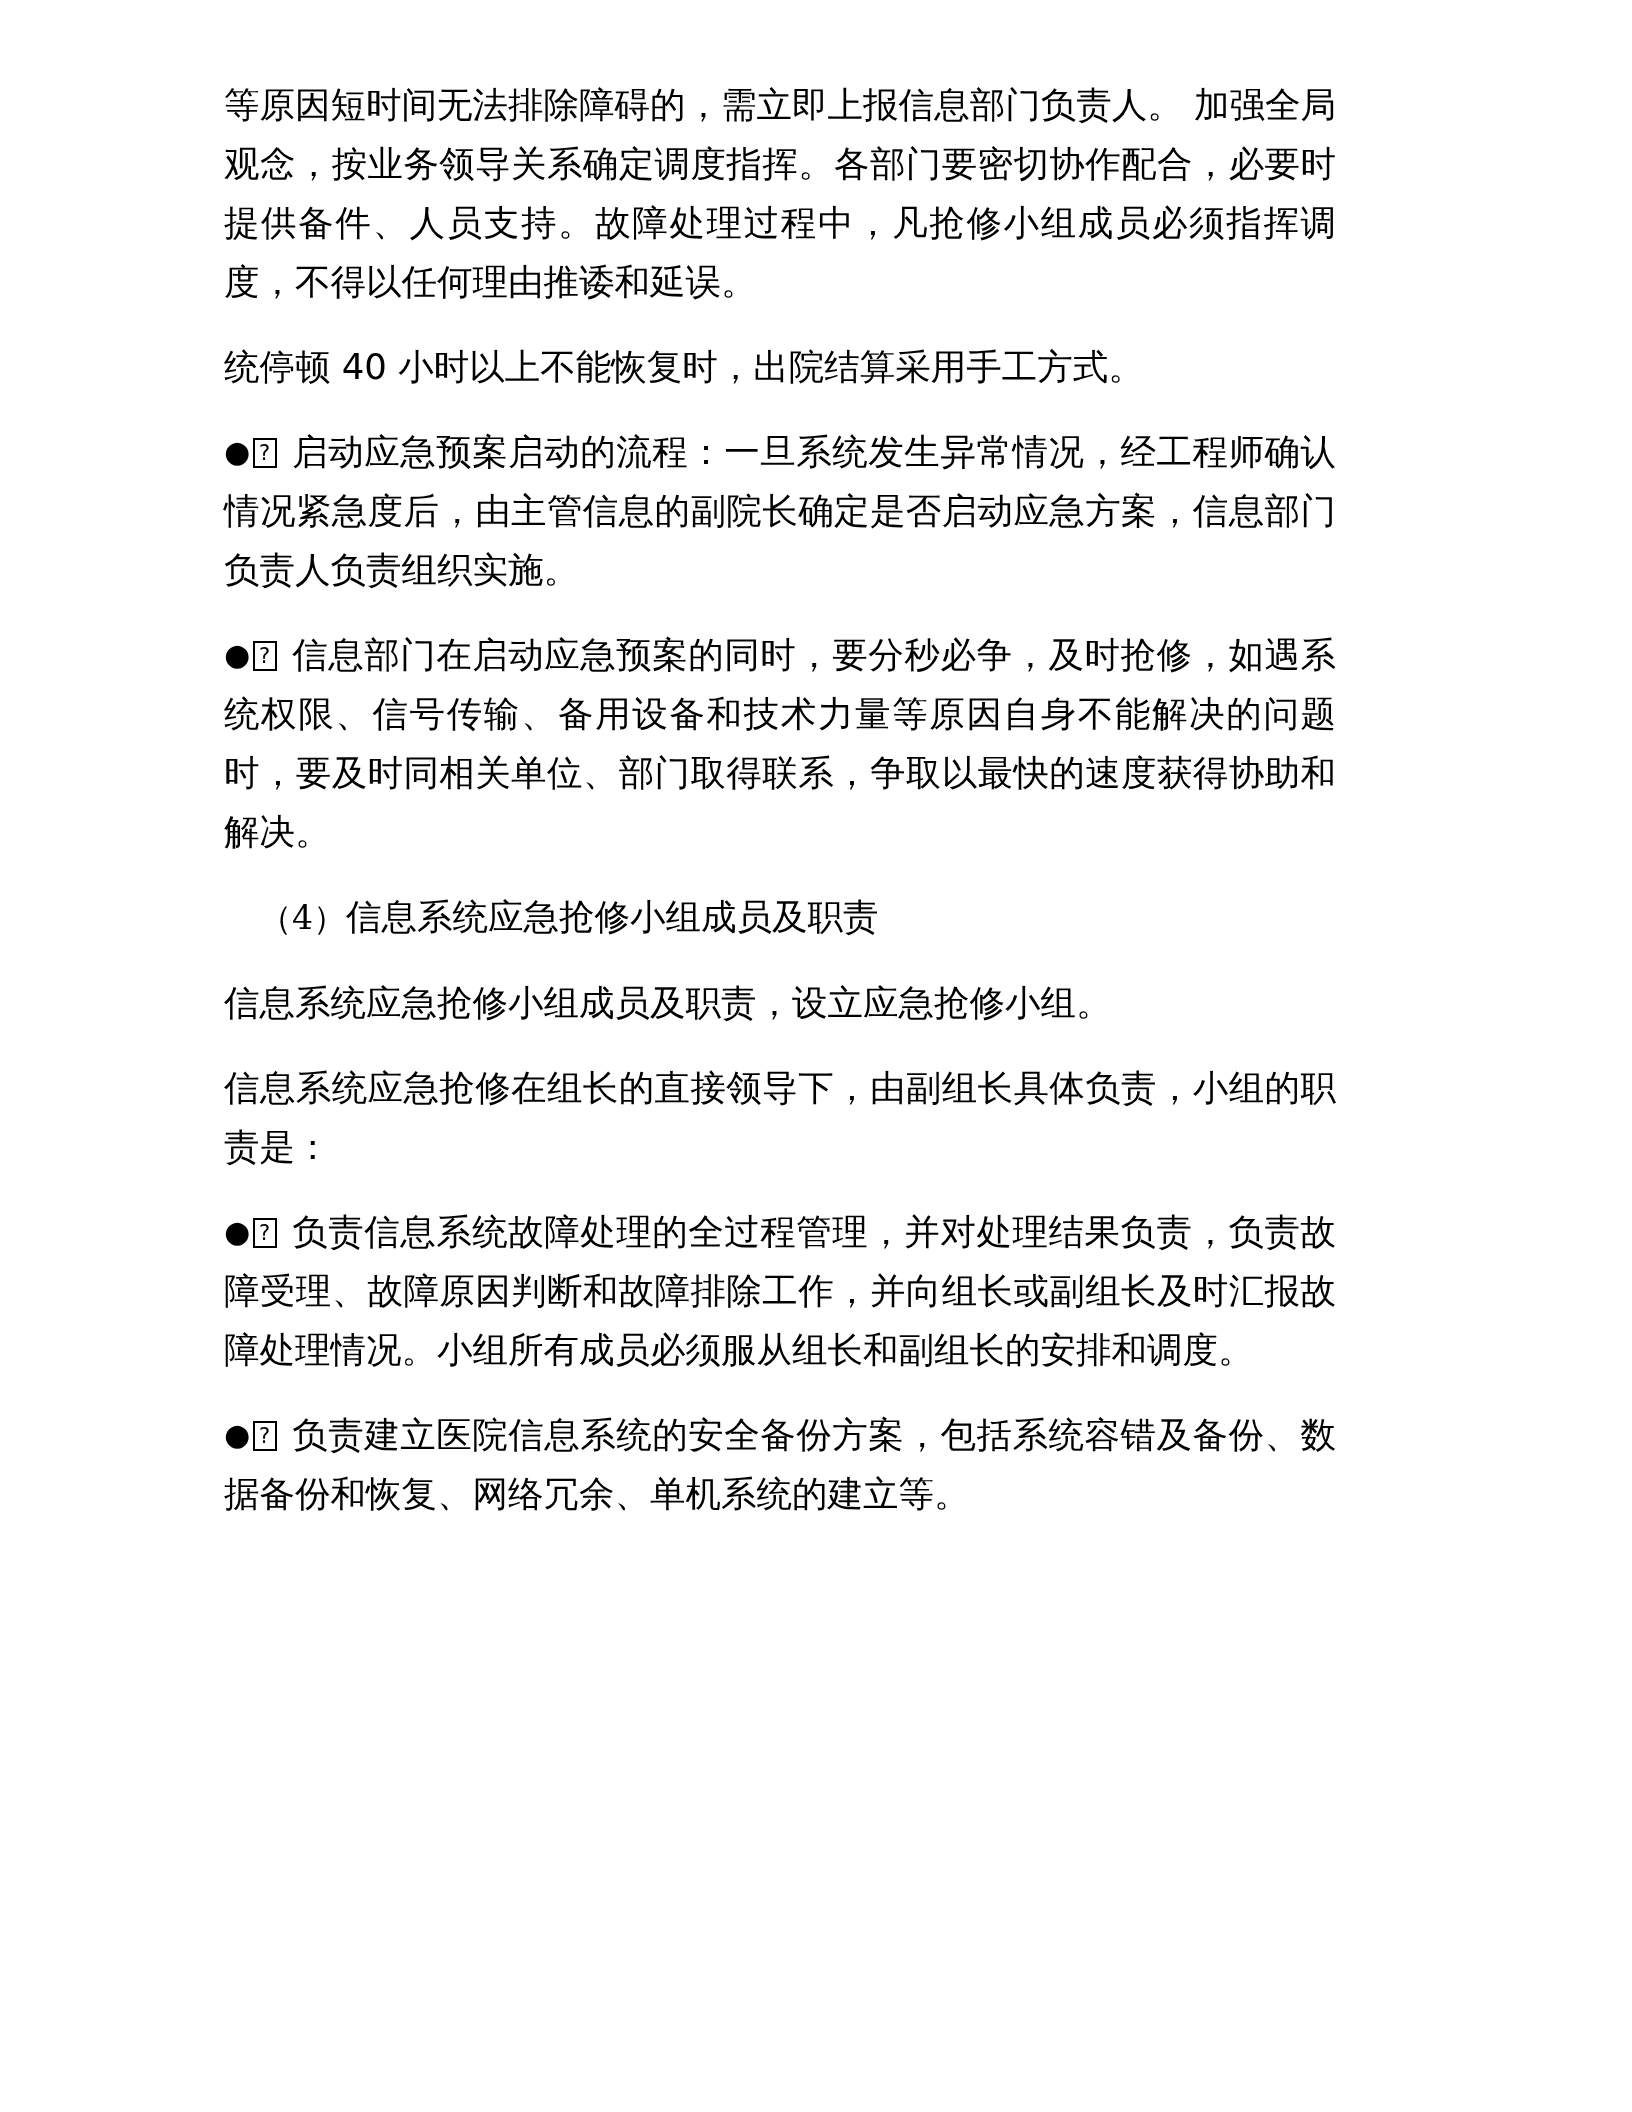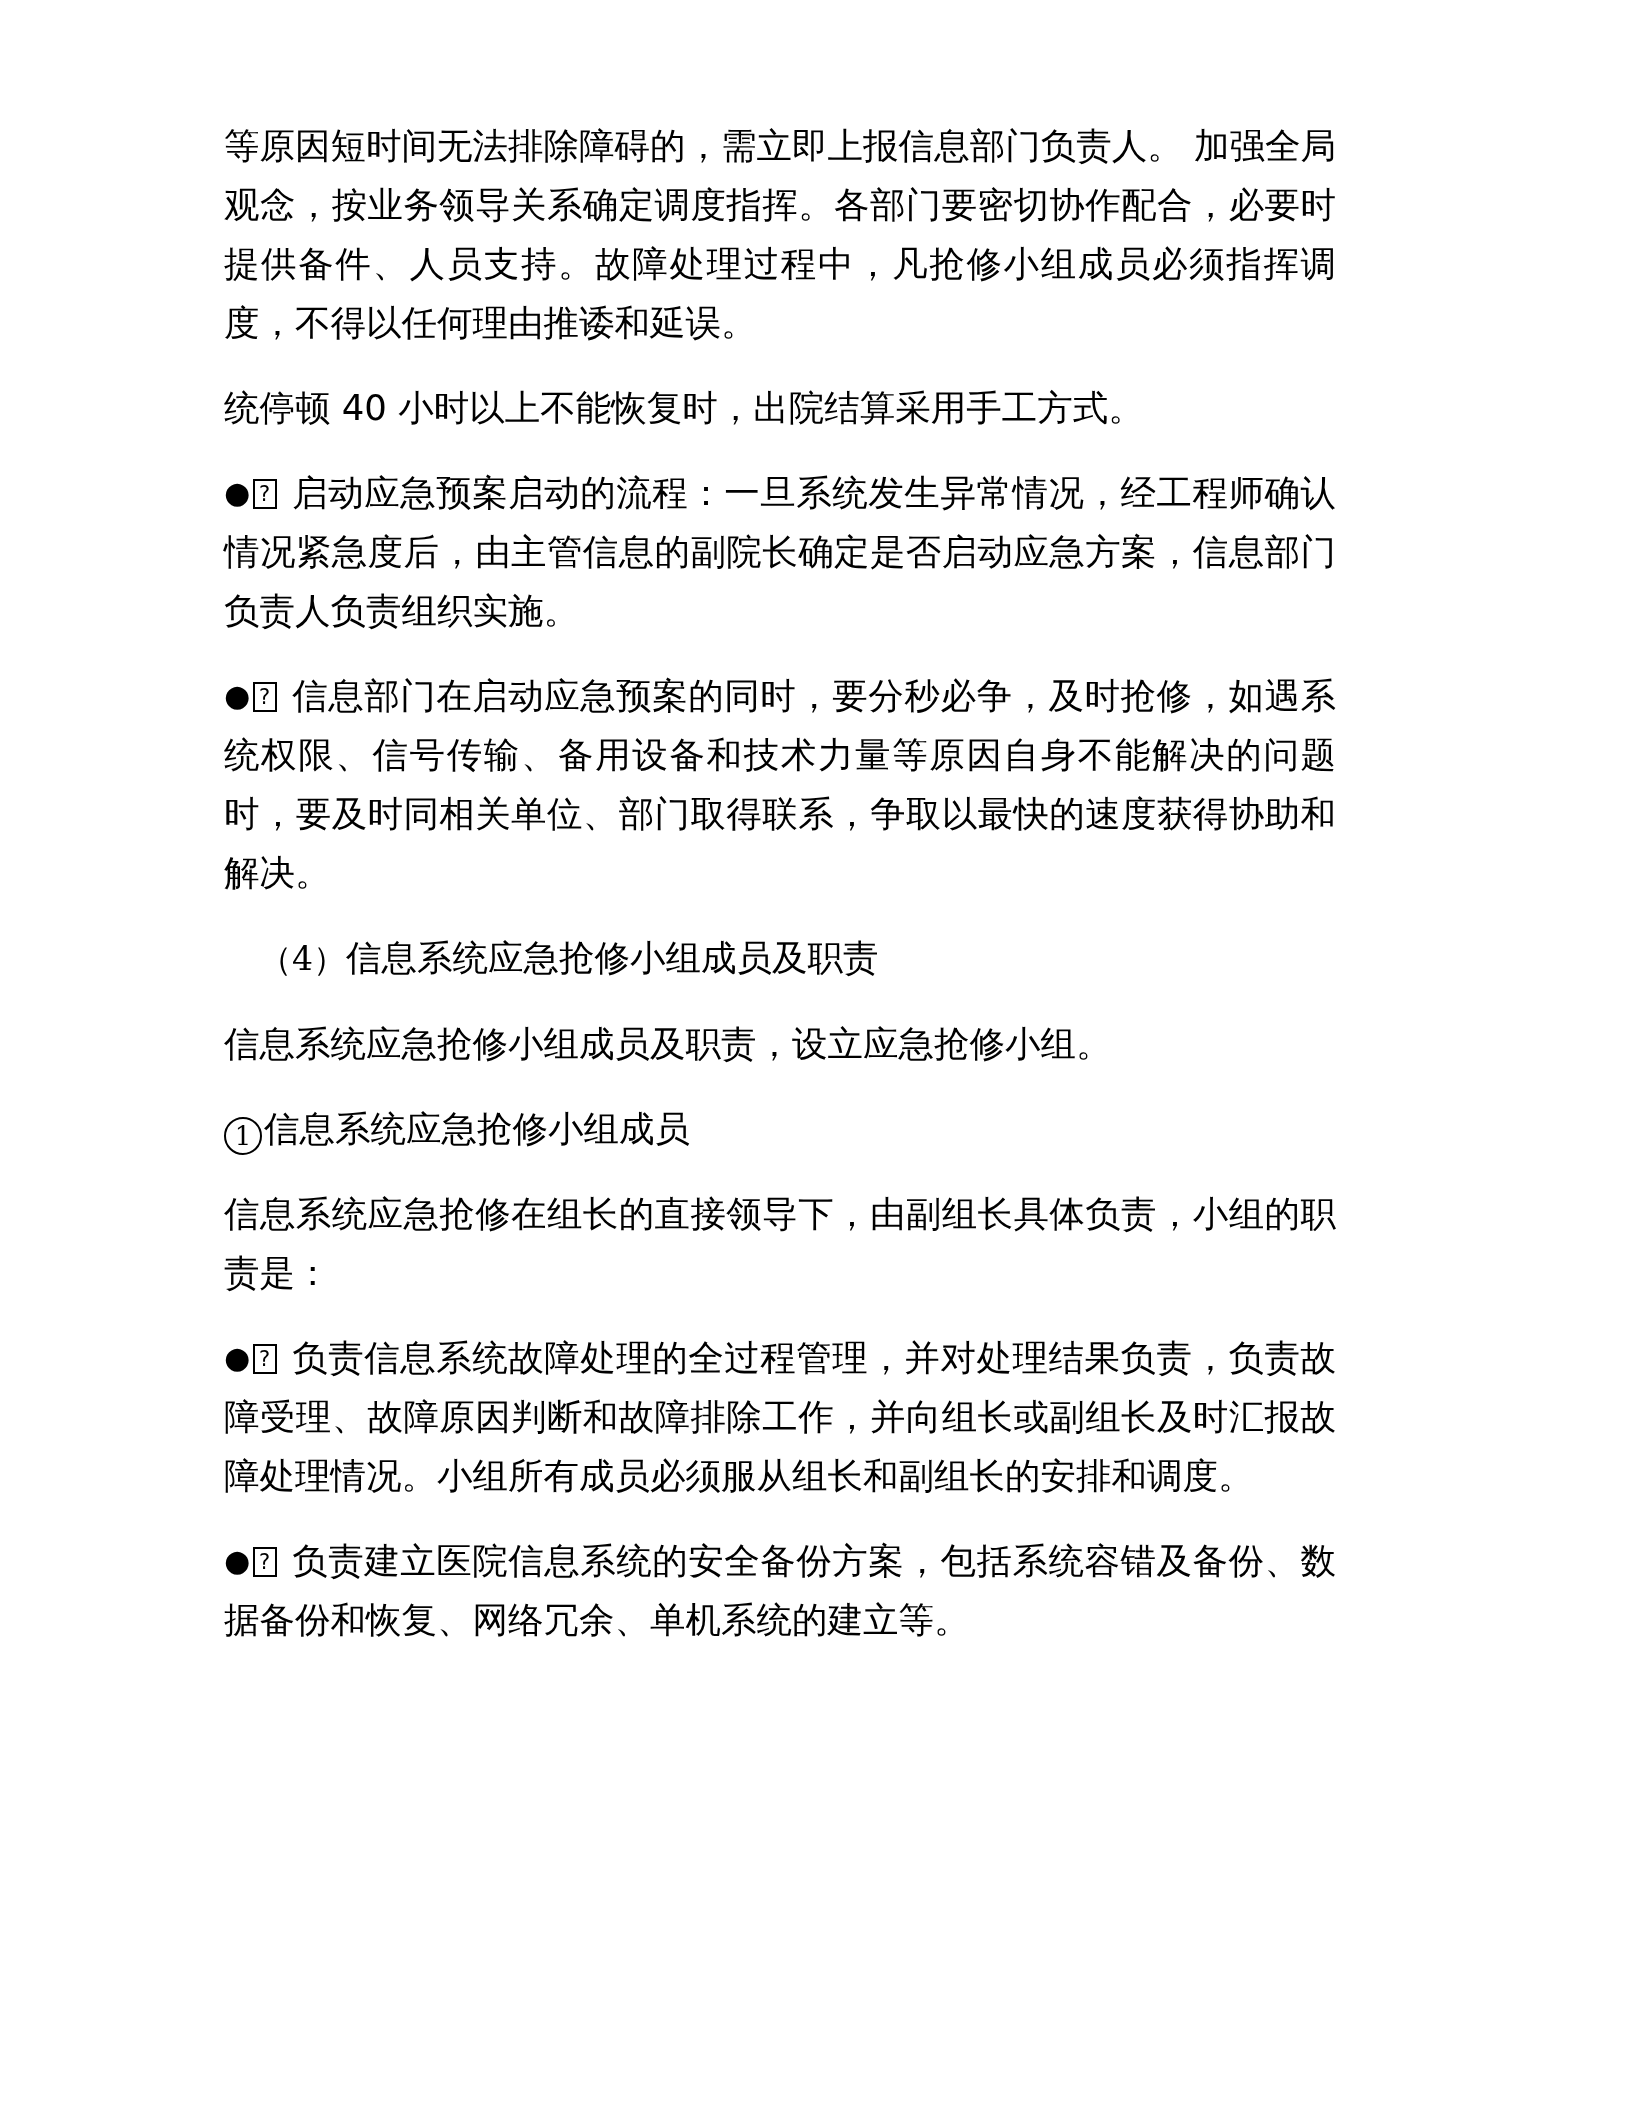--- a/index.html
+++ b/index.html
@@ -13,21 +13,21 @@
     font-family: "DejaVu Sans", "Liberation Sans", sans-serif;
     color: #000000;
     -webkit-font-smoothing: antialiased;
   }
   .page {
     position: relative;
     width: 1484px;
     height: 2112px;
     background: #ffffff;
     box-sizing: border-box;
-    padding: 116px 196px 0 224px;
+    padding: 75px 196px 0 224px;
   }
   .doc-body {
     width: 1112px;
   }
   .para {
     font-size: 35.5px;
     line-height: 59px;
     text-align: justify;
     text-justify: inter-ideograph;
     margin: 0 0 26px 0;
@@ -94,21 +94,20 @@
     <p class="para">统停顿 40 小时以上不能恢复时，出院结算采用手工方式。</p>
 
     <p class="para"><span class="bullet-marker"><span class="dot">●</span><span class="tofu">?</span><span class="gap-sm"></span></span><span>启动应急预案启动的流程：一旦系统发生异常情况，经工程师确认情况紧急度后，由主管信息的副院长确定是否启动应急方案，信息部门负责人负责组织实施。</span></p>
 
     <p class="para"><span class="bullet-marker"><span class="dot">●</span><span class="tofu">?</span><span class="gap-sm"></span></span><span>信息部门在启动应急预案的同时，要分秒必争，及时抢修，如遇系统权限、信号传输、备用设备和技术力量等原因自身不能解决的问题时，要及时同相关单位、部门取得联系，争取以最快的速度获得协助和解决。</span></p>
 
     <p class="para heading-indent"><span class="paren">（4）</span><span>信息系统应急抢修小组成员及职责</span></p>
 
     <p class="para">信息系统应急抢修小组成员及职责，设立应急抢修小组。</p>
 
-    <p class="para"><span class="circ num">1</span><span>信息系统应急抢修小组成员</span></p>
 
 
 
     <p class="para">信息系统应急抢修在组长的直接领导下，由副组长具体负责，小组的职责是：</p>
 
     <p class="para"><span class="bullet-marker"><span class="dot">●</span><span class="tofu">?</span><span class="gap-sm"></span></span><span>负责信息系统故障处理的全过程管理，并对处理结果负责，负责故障受理、故障原因判断和故障排除工作，并向组长或副组长及时汇报故障处理情况。小组所有成员必须服从组长和副组长的安排和调度。</span></p>
 
     <p class="para"><span class="bullet-marker"><span class="dot">●</span><span class="tofu">?</span><span class="gap-sm"></span></span><span>负责建立医院信息系统的安全备份方案，包括系统容错及备份、数据备份和恢复、网络冗余、单机系统的建立等。</span></p>
 
   </div>

